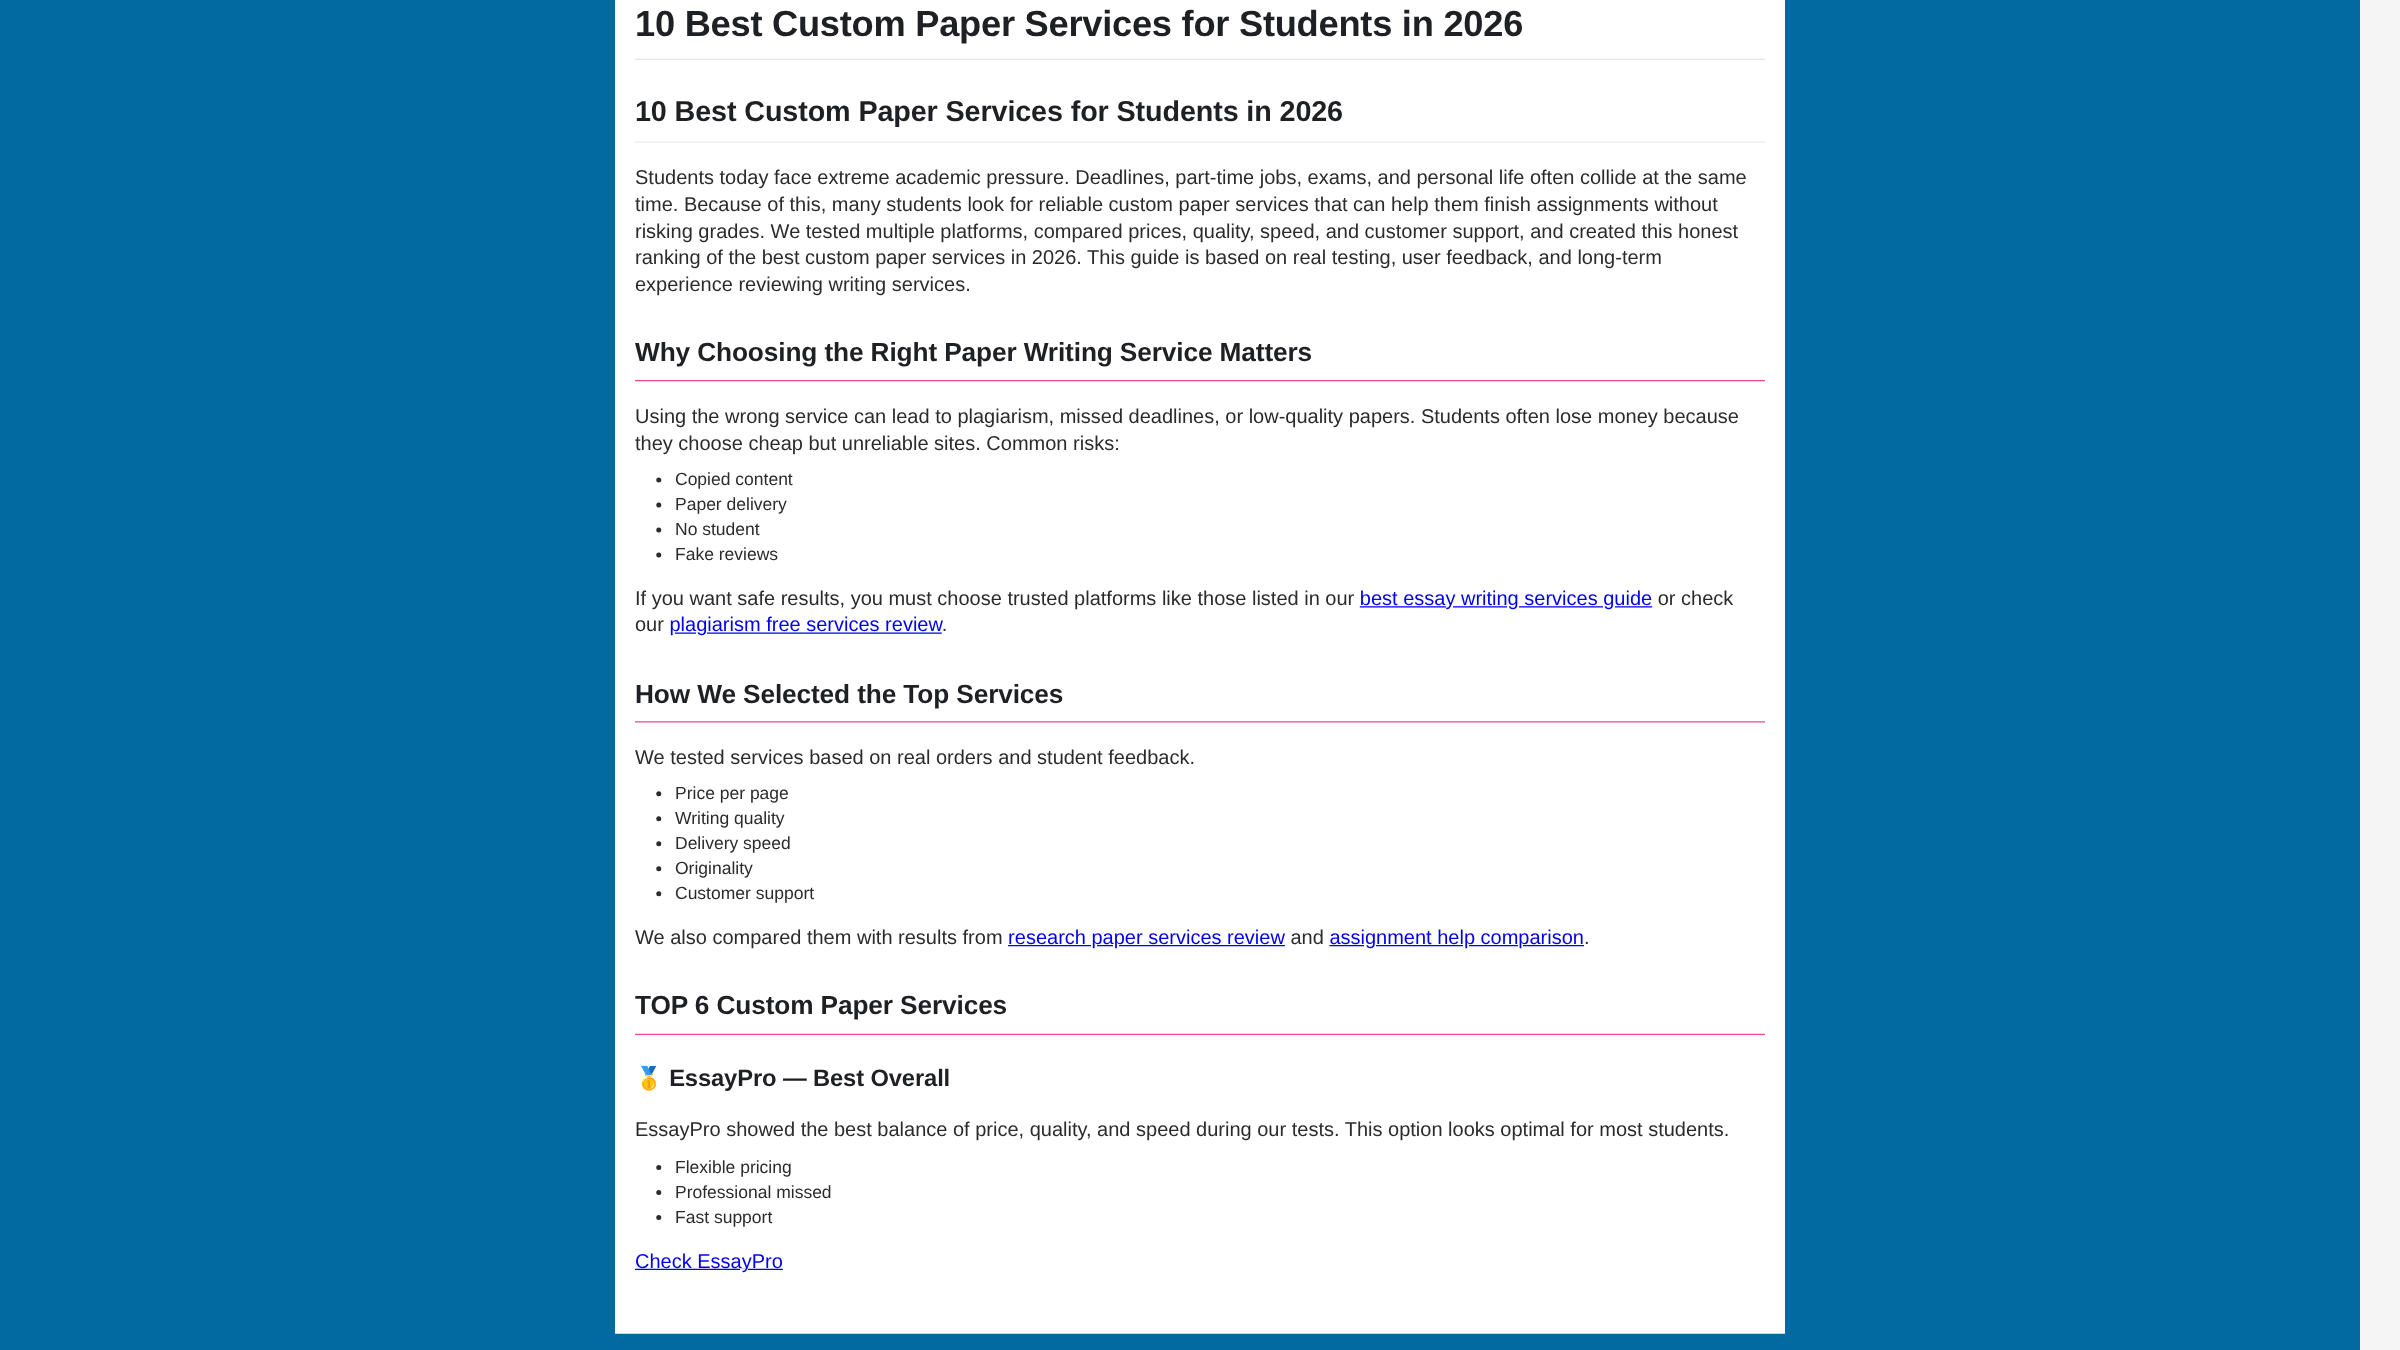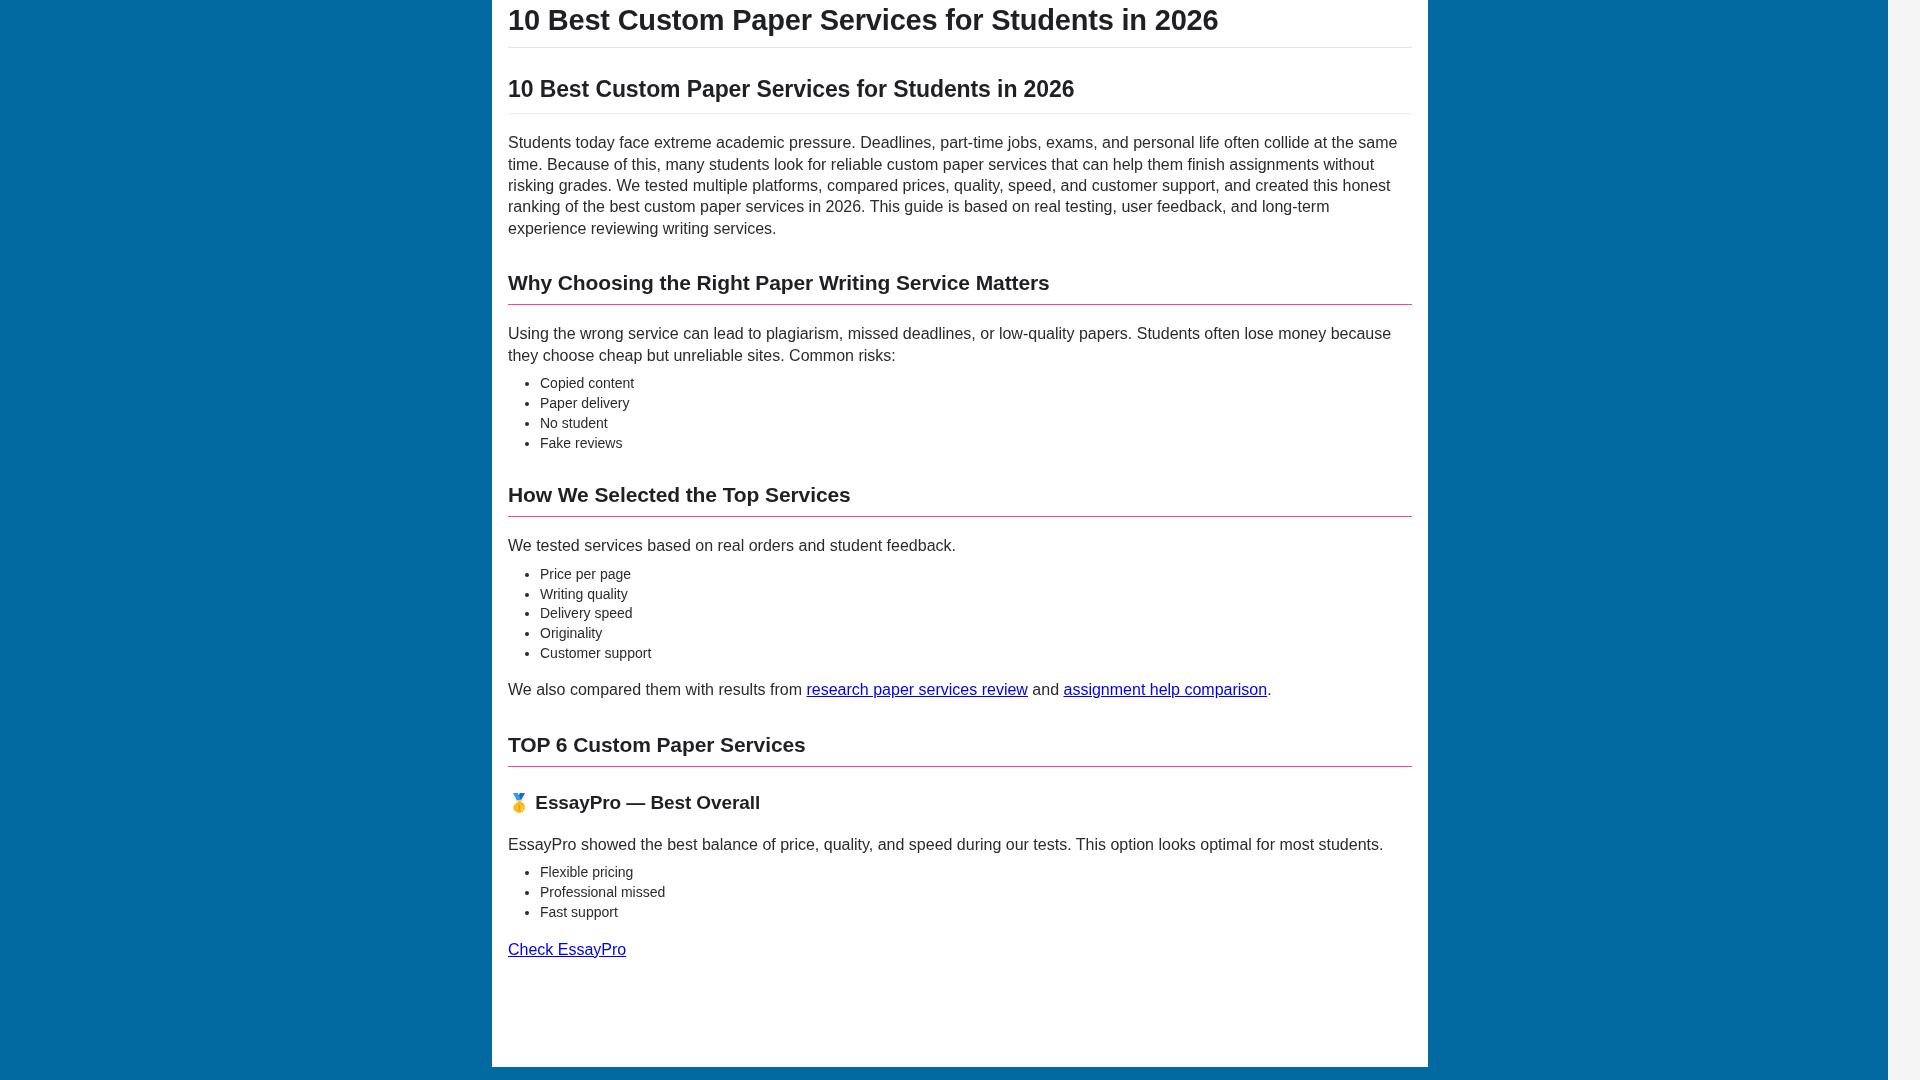--- a/index.html
+++ b/index.html
@@ -135,20 +135,21 @@
 
       <p class="body">Using the wrong service can lead to plagiarism, missed deadlines, or low-quality papers. Students often lose money because they choose cheap but unreliable sites. Common risks:</p>
 
       <ul class="bullets">
         <li>Copied content</li>
         <li>Paper delivery</li>
         <li>No student</li>
         <li>Fake reviews</li>
       </ul>
 
+      <p class="body linkline"><span>If you want safe results, you must choose trusted platforms like those listed in our </span><a class="lnk" href="#">best essay writing services guide</a><span> or check our </span><a class="lnk" href="#">plagiarism free services review</a><span>.</span></p>
 
       <h3 class="sub">How We Selected the Top Services</h3>
 
       <p class="body">We tested services based on real orders and student feedback.</p>
 
       <ul class="bullets">
         <li>Price per page</li>
         <li>Writing quality</li>
         <li>Delivery speed</li>
         <li>Originality</li>

